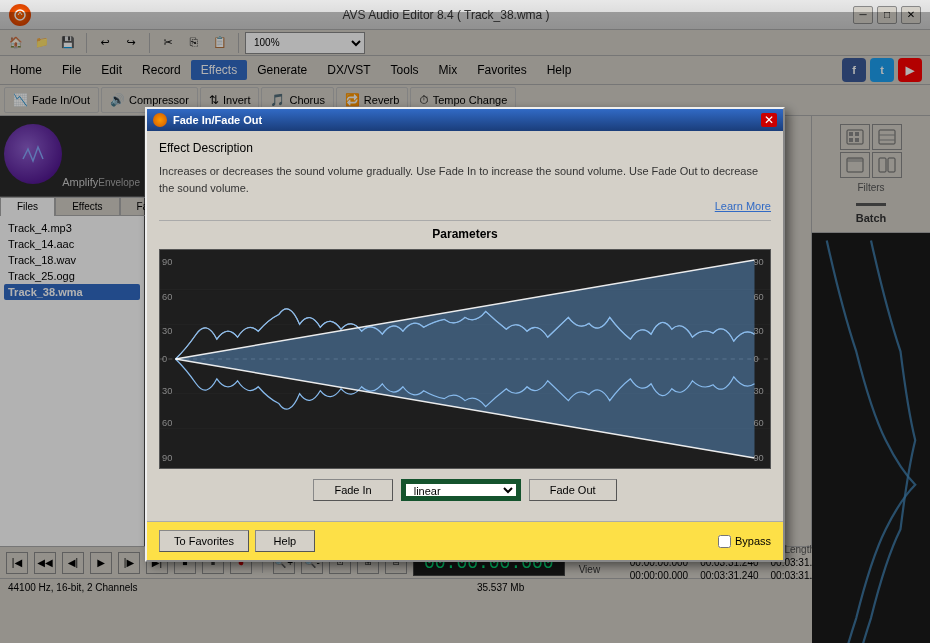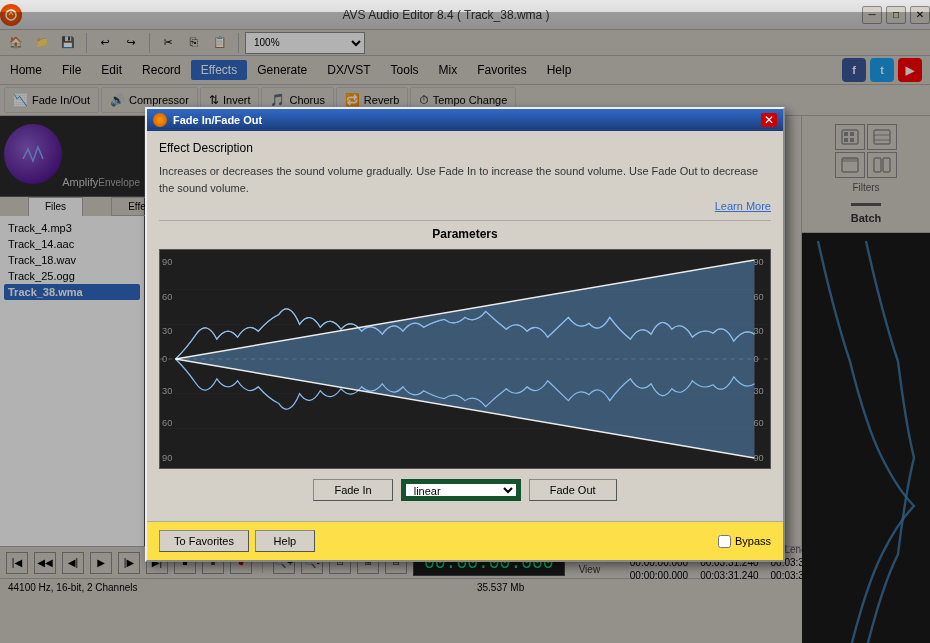--- a/index.html
+++ b/index.html
@@ -1,19 +1,19 @@
 <!DOCTYPE html>
 <html><head>
   <meta charset="utf-8">
   <style>
     * { box-sizing: border-box; margin: 0; padding: 0; }
     body { font-family: 'Segoe UI', Tahoma, Geneva, Verdana, sans-serif; font-size: 11px; background: #d4d0c8; width: 930px; height: 643px; overflow: hidden; }
     
     
-    .title-bar { background: linear-gradient(to bottom, #e8e8e8, #d0d0d0); height: 30px; display: flex; align-items: center; padding: 0 0; border-bottom: 1px solid #aaa; gap: 40px; }
+    .title-bar { background: linear-gradient(to bottom, #e8e8e8, #d0d0d0); height: 30px; display: flex; align-items: center; padding: 0 9px; border-bottom: 1px solid #aaa; gap: 40px; }
     .title-bar-icon { width: 22px; height: 22px; background: radial-gradient(circle, #ff6600, #cc3300); border-radius: 50%; margin-right: 8px; display: flex; align-items: center; justify-content: center; }
     .title-bar-icon svg { width: 14px; height: 14px; }
     .title-bar-text { flex: 1; font-size: 12px; color: #333; text-align: center; }
     .title-bar-buttons { display: flex; gap: 4px; }
     .title-btn { width: 20px; height: 18px; background: #d4d0c8; border: 1px solid #888; border-radius: 2px; display: flex; align-items: center; justify-content: center; cursor: pointer; font-size: 10px; }
     
     
     .toolbar { display: flex; align-items: center; padding: 2px 4px; background: #d4d0c8; border-bottom: 1px solid #aaa; gap: 2px; }
     .toolbar-icon { width: 24px; height: 24px; background: #d4d0c8; border: 1px solid transparent; display: flex; align-items: center; justify-content: center; cursor: pointer; border-radius: 2px; }
     .toolbar-divider { width: 1px; height: 20px; background: #aaa; margin: 0 4px; }
@@ -35,29 +35,29 @@
     .effect-btn { display: flex; align-items: center; gap: 4px; padding: 2px 8px; background: #d4d0c8; border: 1px solid #bbb; border-radius: 2px; cursor: pointer; font-size: 11px; height: 26px; }
     
     
     .main-layout { display: flex; height: calc(643px - 30px - 32px - 26px - 30px - 30px); }
     
     
     .left-panel { width: 145px; background: #2a2a2a; display: flex; flex-direction: column; border-right: 1px solid #555; }
     .left-panel-top { display: flex; flex-direction: row; align-items: flex-end; padding: 8px 4px; border-bottom: 1px solid #555; }
     
     .left-tabs { display: flex; background: #d4d0c8; }
-    .left-tab { flex: 1; padding: 3px 16px; font-size: 10px; text-align: right; cursor: pointer; border: 1px solid #aaa; margin-left: 28px; }
+    .left-tab { flex: 1; padding: 3px 16px; font-size: 10px; text-align: right; cursor: pointer; border: 1px solid #aaa; }
     .left-tab.active { background: white; border-bottom: none; }
     
     .file-list { flex: 1; background: white; padding: 4px; overflow-y: auto; }
     .file-item { padding: 2px 4px; cursor: pointer; font-size: 11px; border-radius: 2px; }
     .file-item.selected { background: #316ac5; color: white; font-weight: bold; }
     
     
-    .right-panel { width: 129px; background: #d4d0c8; display: flex; flex-direction: column; border-left: 1px solid #aaa; margin-left: 36px; }
+    .right-panel { width: 119px; background: #d4d0c8; display: flex; flex-direction: column; border-left: 1px solid #aaa; margin-left: 36px; }
     .batch-top { display: flex; flex-direction: column; align-items: center; padding: 8px; border-bottom: 1px solid #aaa; }
     .batch-icons { display: grid; grid-template-columns: 1fr 1fr; gap: 2px; margin-bottom: 4px; }
     .batch-icon-btn { width: 30px; height: 26px; background: #d4d0c8; border: 1px solid #888; display: flex; align-items: center; justify-content: center; cursor: pointer; }
     .batch-label { font-size: 11px; font-weight: bold; color: #333; }
     .waveform-container { flex: 1; background: #1a1a1a; position: relative; overflow: hidden; }
     
     
     .overlay { position: fixed; top: 12px; left: 0; width: 930px; height: 643px; background: rgba(0,0,0,0.3); z-index: 100; display: flex; align-items: flex-start; justify-content: center; padding-top: 95px; }
     .dialog { background: #d4d0c8; border: 2px solid #888; border-top: 2px solid #efefef; border-left: 2px solid #efefef; width: 640px; box-shadow: 4px 4px 10px rgba(0,0,0,0.5); }
     .dialog-title-bar { background: linear-gradient(to bottom, #316ac5, #1a3d7a); height: 22px; display: flex; align-items: center; padding: 0 6px; }

